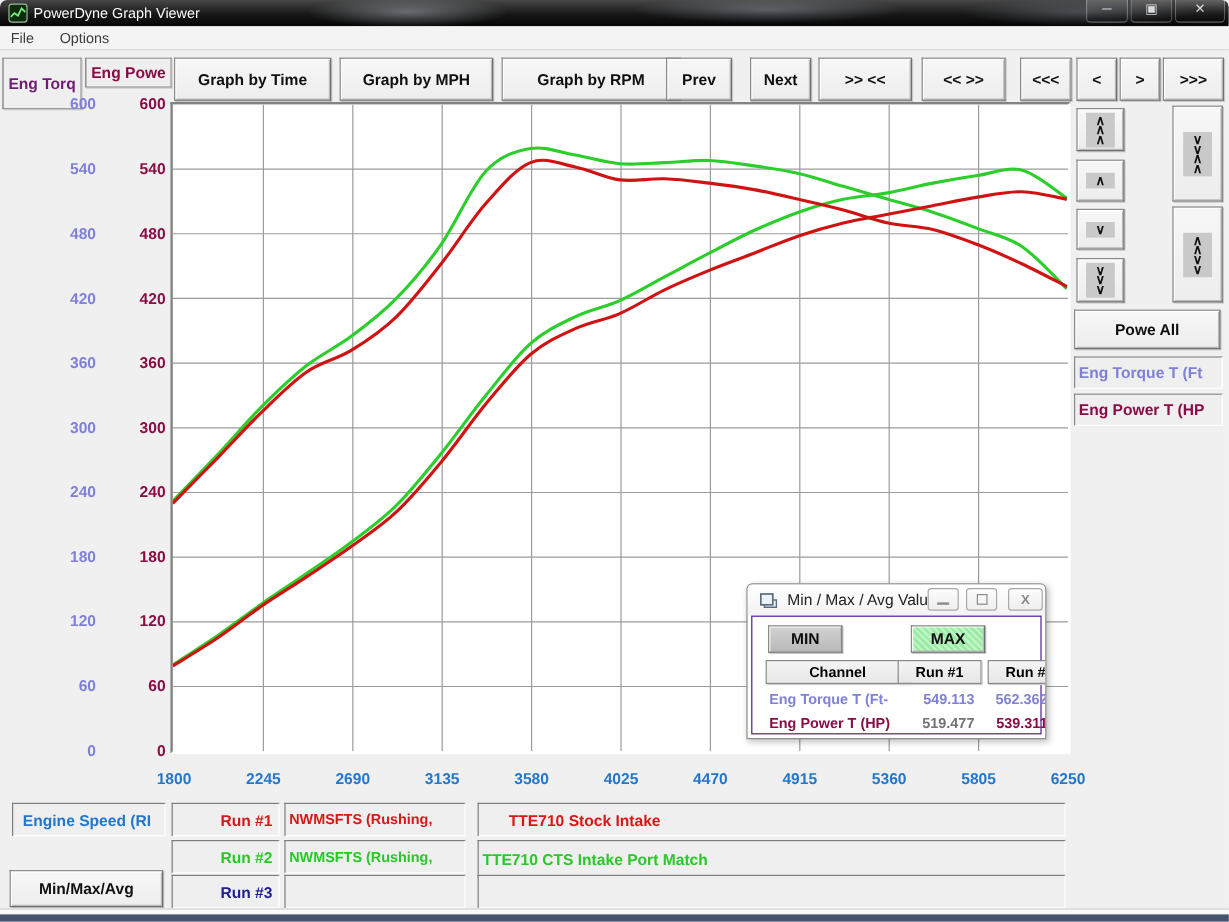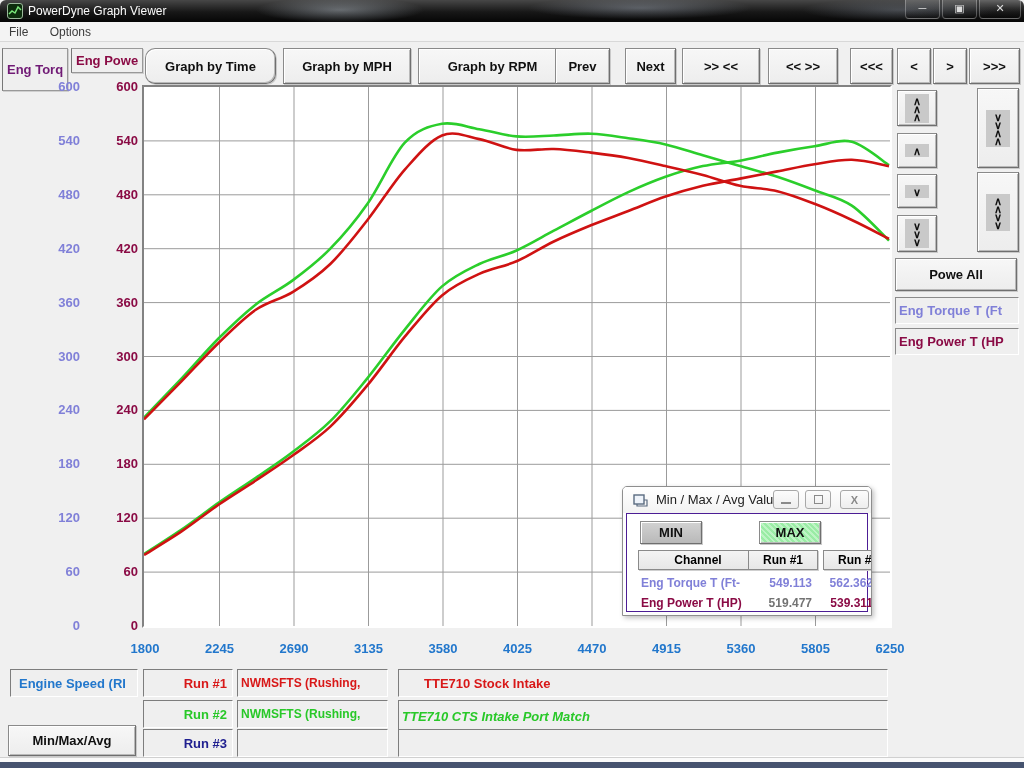--- a/index.html
+++ b/index.html
@@ -97,21 +97,21 @@
   <span>Options</span>
 </div>
 
 <div class="tabbox" style="left:2px; top:48px; width:66px; height:43px; color:#701a75;">
   <span>Eng Torq</span>
 </div>
 <div class="tabbox" style="left:71px; top:48px; width:72px; height:25px; color:#8a0b45;">
   <span>Eng Powe</span>
 </div>
 
-<div class="btn" style="left:145px; top:48px; width:131px; height:36px;border-radius:10px;">Graph by Time</div>
+<div class="btn" style="left:145px; top:48px; width:131px; height:36px;">Graph by Time</div>
 <div class="btn" style="left:283px; top:48px; width:128px; height:36px;">Graph by MPH</div>
 <div class="btn" style="left:418px; top:48px; width:149px; height:36px;">Graph by RPM</div>
 <div class="btn" style="left:555px; top:48px; width:55px; height:36px;">Prev</div>
 <div class="btn" style="left:625px; top:48px; width:51px; height:36px;">Next</div>
 <div class="btn" style="left:682px; top:48px; width:78px; height:36px;">&gt;&gt; &lt;&lt;</div>
 <div class="btn" style="left:768px; top:48px; width:70px; height:36px;">&lt;&lt; &gt;&gt;</div>
 <div class="btn" style="left:850px; top:48px; width:43px; height:36px;">&lt;&lt;&lt;</div>
 <div class="btn" style="left:897px; top:48px; width:34px; height:36px;">&lt;</div>
 <div class="btn" style="left:933px; top:48px; width:34px; height:36px;">&gt;</div>
 <div class="btn" style="left:969px; top:48px; width:51px; height:36px;">&gt;&gt;&gt;</div>
@@ -263,19 +263,19 @@
 
 <div class="sunken runlabel" style="left:143px; top:669px; width:90px; height:28px; color:#d81818;">Run #1</div>
 <div class="sunken runlabel" style="left:143px; top:700px; width:90px; height:28px; color:#28c828;">Run #2</div>
 <div class="sunken runlabel" style="left:143px; top:729px; width:90px; height:28px; color:#202090;">Run #3</div>
 
 <div class="sunken filebox" style="left:237px; top:669px; width:151px; height:28px; color:#d81818;">NWMSFTS (Rushing,</div>
 <div class="sunken filebox" style="left:237px; top:700px; width:151px; height:28px; color:#28c828;">NWMSFTS (Rushing,</div>
 <div class="sunken filebox" style="left:237px; top:729px; width:151px; height:28px;"></div>
 
 <div class="sunken filebox" style="left:398px; top:669px; width:490px; height:28px; font-size:13px; color:#d81818;padding-left:25px;">TTE710 Stock Intake</div>
-<div class="sunken filebox" style="left:398px; top:700px; width:490px; height:32px; font-size:13px; color:#28c828;font-style:italic;">TTE710 CTS Intake Port Match</div>
+<div class="sunken filebox" style="left:398px; top:700px; width:490px; height:32px; font-size:13px; color:#28c828;">TTE710 CTS Intake Port Match</div>
 <div class="sunken filebox" style="left:398px; top:729px; width:490px; height:28px; font-size:13px;"></div>
 
 <div class="btn" style="left:8px; top:725px; width:128px; height:31px;">Min/Max/Avg</div>
 
 <div class="bottomedge"></div>
 <div class="navybar"></div>
 
 </body></html>

